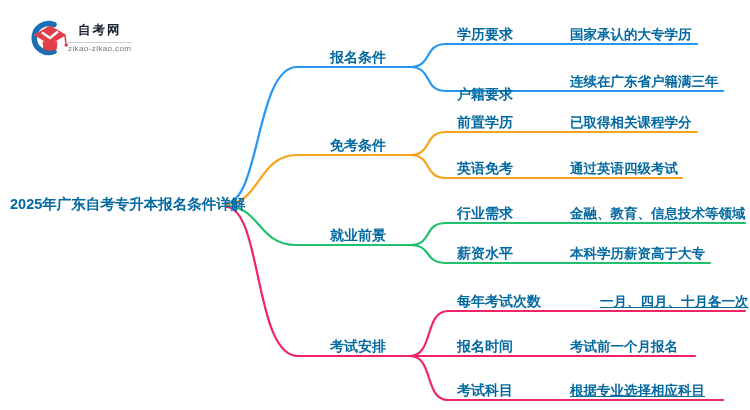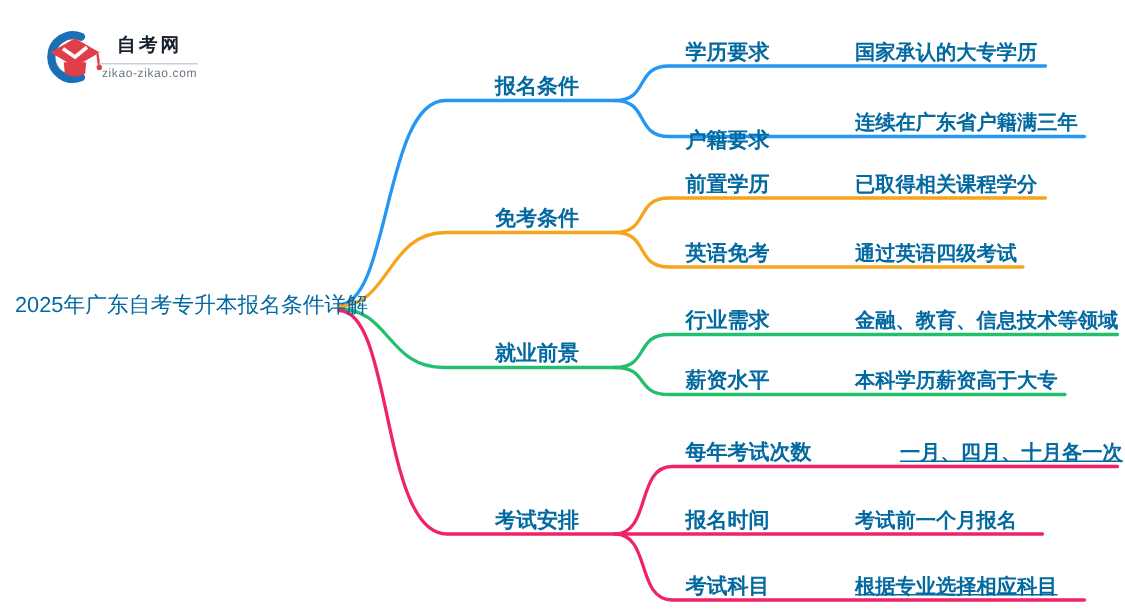--- a/index.html
+++ b/index.html
@@ -7,21 +7,21 @@
     width:750px;height:410px;position:relative;overflow:hidden;
     background:#ffffff;
     font-family:"Liberation Sans","DejaVu Sans",sans-serif;
     color:#1d1d1f;
   }
   #links{position:absolute;left:0;top:0;z-index:1;}
   .node{
     position:absolute;z-index:2;white-space:nowrap;
     font-size:14px;font-weight:600;line-height:18px;color:#0369a1;
   }
-  .root{font-size:14.5px;font-weight:400;line-height:20px;text-align:right;}
+  .root{font-size:14.5px;font-weight:700;line-height:20px;text-align:right;}
   .leaf{font-size:13.5px;}
   .logo{position:absolute;left:28px;top:14px;width:112px;height:46px;z-index:2;text-decoration:underline;}
   .logo-icon{position:absolute;left:0;top:4px;}
   .logo-name{
     position:absolute;left:50px;top:8px;font-size:12.5px;font-weight:700;
     letter-spacing:2px;color:#17212d;
   }
   .logo-divider{position:absolute;left:38px;top:28px;width:66px;height:1px;background:#c9d0d8;}
   .logo-domain{
     position:absolute;left:40px;top:30px;font-size:8px;color:#6b7680;letter-spacing:.4px;

